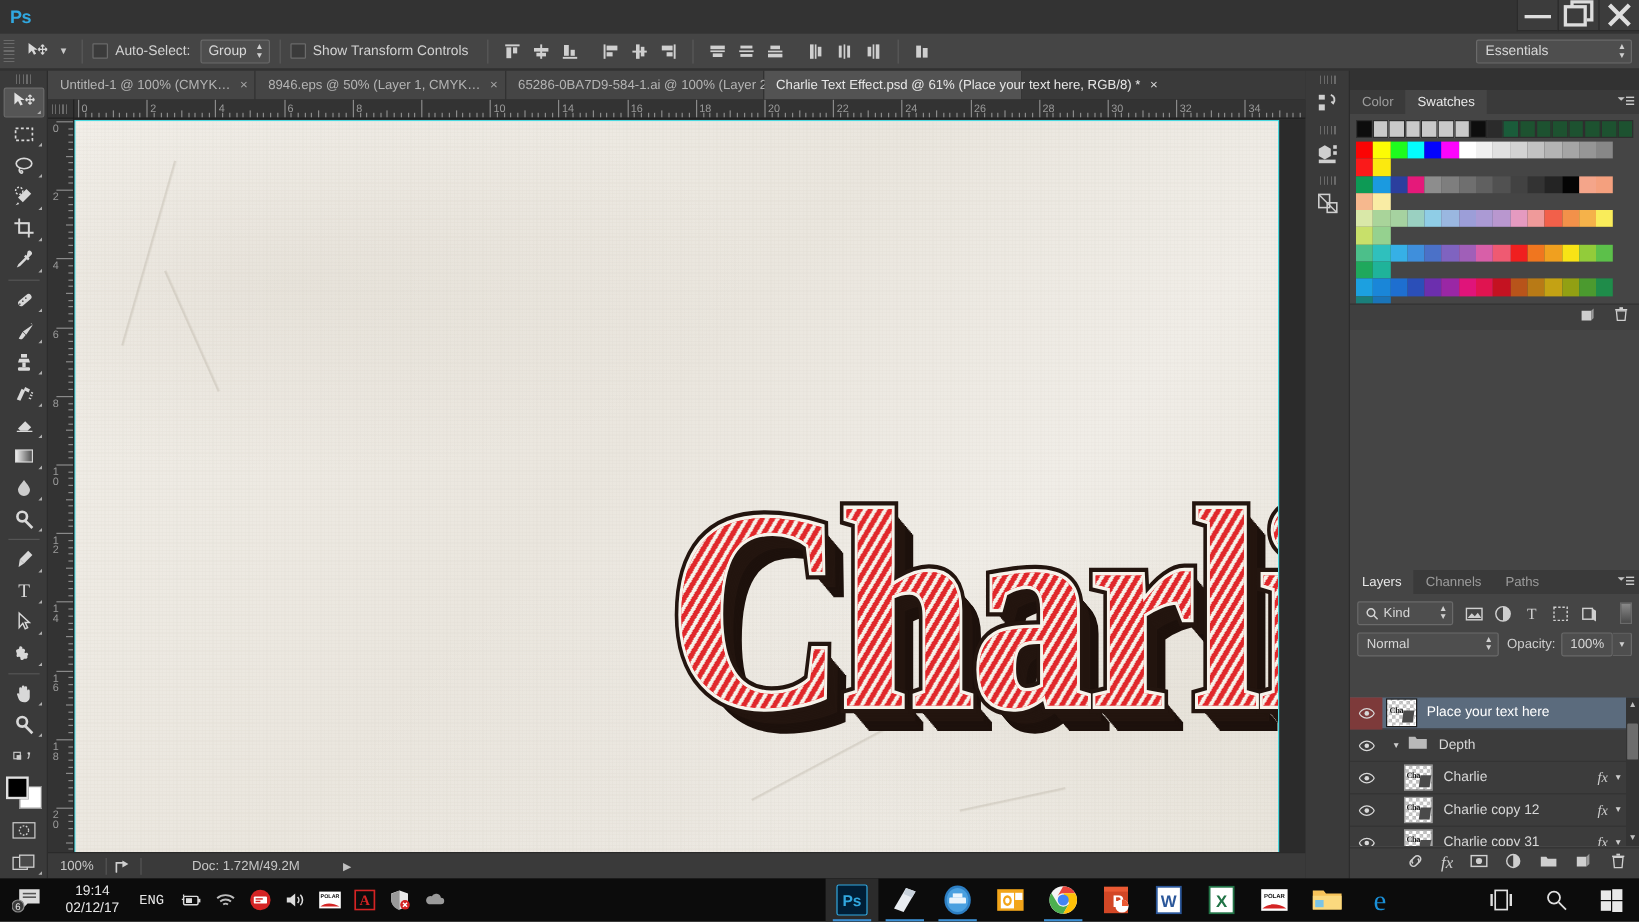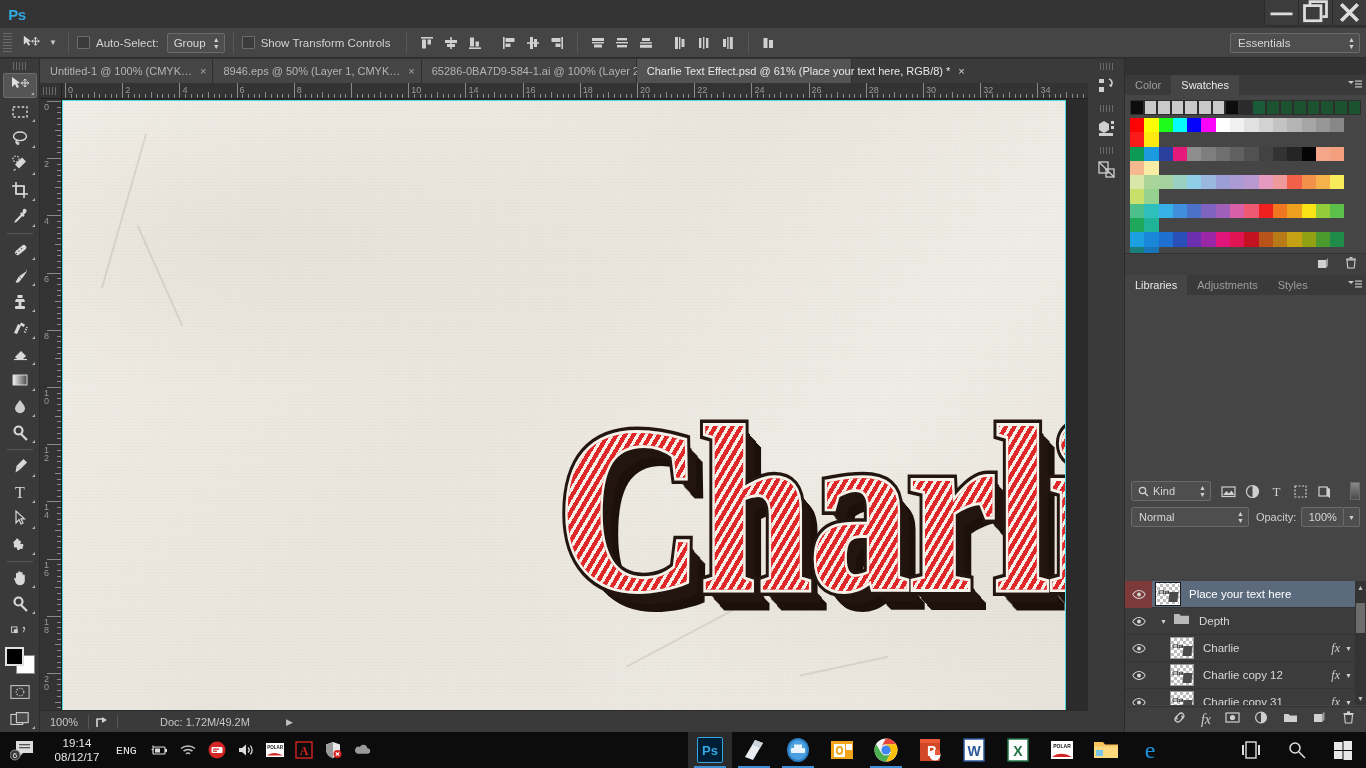--- a/index.html
+++ b/index.html
@@ -1291,37 +1291,37 @@
         <svg viewBox="0 0 14 14">
             <path d="M3 4h8l-.8 8H3.8z" fill="none" stroke="#cfcfcf" stroke-width="1.1"></path>
             <rect x="2" y="2.5" width="10" height="1.2" fill="#cfcfcf"></rect>
             <rect x="5.5" y="1" width="3" height="1.5" fill="#cfcfcf"></rect>
           </svg>
       </span>
     </div>
   </div>
 
   <div class="dock lib-dock">
+    <div style="height:180px"></div>
+  </div>
+
+  <div class="dock layers-dock">
     <div class="dock-tabs">
-      <div class="dock-tab active">Libraries</div>
-      <div class="dock-tab">Adjustments</div>
-      <div class="dock-tab">Styles</div>
+      <div class="dock-tab active">Layers</div>
+      <div class="dock-tab">Channels</div>
+      <div class="dock-tab">Paths</div>
       <div class="dock-menu">
         <svg width="14" height="10" viewBox="0 0 14 10">
             <path d="M0 1l3 3 3-3z" fill="#c8c8c8"></path>
             <rect x="7" y="0.5" width="7" height="1.2" fill="#c8c8c8"></rect>
             <rect x="7" y="3.4" width="7" height="1.2" fill="#c8c8c8"></rect>
             <rect x="7" y="6.3" width="7" height="1.2" fill="#c8c8c8"></rect>
           </svg>
       </div>
     </div>
-    <div style="height:180px"></div>
-  </div>
-
-  <div class="dock layers-dock">
 
     <div class="lay-row" style="margin-top:3px">
       <div class="lay-filter">
         <span style="display:flex;align-items:center;gap:4px">
           <svg width="11" height="11" viewBox="0 0 11 11">
               <circle cx="4.5" cy="4.5" r="3.2" fill="none" stroke="#d6d6d6" stroke-width="1.2"></circle>
               <path d="M7 7l3 3" stroke="#d6d6d6" stroke-width="1.2"></path>
             </svg>
           <span>Kind</span>
         </span>
@@ -1478,21 +1478,21 @@
         <svg width="26" height="22" viewBox="0 0 26 22">
           <path d="M6 2h17v12H13l-5 5v-5H6z" fill="#dcdcdc"></path>
           <rect x="9" y="5" width="11" height="1.3" fill="#555"></rect>
           <rect x="9" y="8" width="11" height="1.3" fill="#555"></rect>
           <circle cx="5" cy="16" r="5" fill="#3a3a3a" stroke="#8a8a8a" stroke-width="1"></circle>
           <text x="5" y="19.3" font-family="Liberation Sans, sans-serif" font-size="8" fill="#e8e8e8" text-anchor="middle">6</text>
         </svg>
       </div>
       <div class="tb-clock">
         <div>19:14</div>
-        <div>08/12/17</div>
+        <div>02/12/17</div>
       </div>
       <div class="tb-lang">ENG</div>
       <div class="tb-tray">
         <span class="trayitem">
           <svg width="20" height="14" viewBox="0 0 20 14">
               <rect x="4" y="4" width="12" height="7" rx="1" fill="none" stroke="#dcdcdc" stroke-width="1.2"></rect>
               <rect x="6" y="5.5" width="5" height="4" fill="#dcdcdc"></rect>
               <rect x="16" y="6" width="2" height="3" fill="#dcdcdc"></rect>
               <path d="M4 4V2.5M2.5 6.5h2" stroke="#dcdcdc" stroke-width="1.1"></path>
             </svg>

